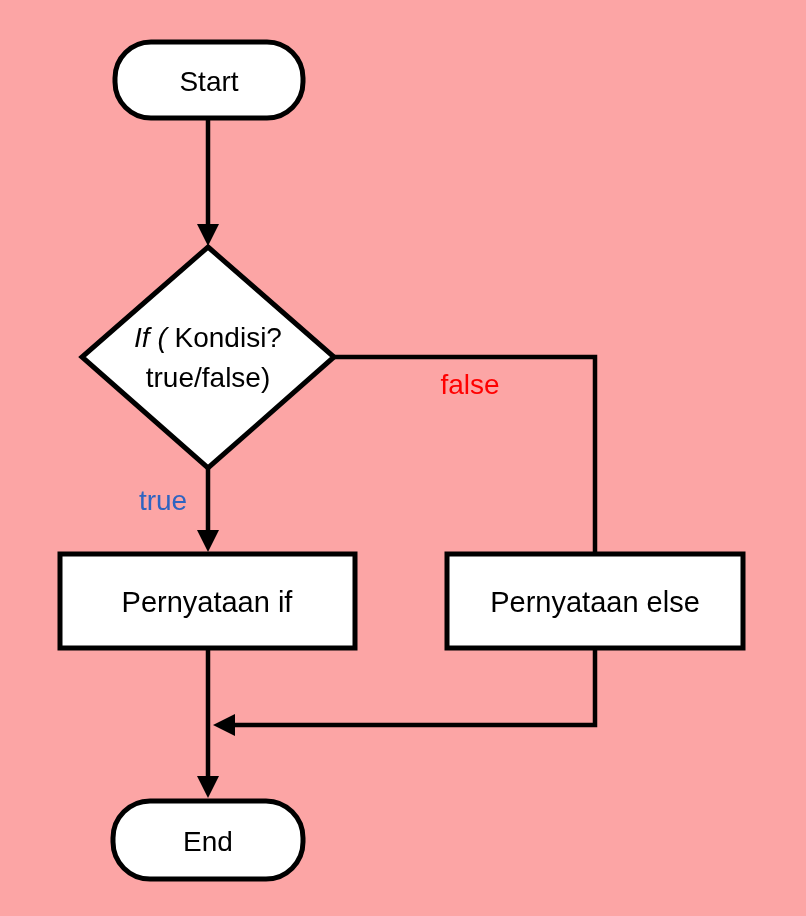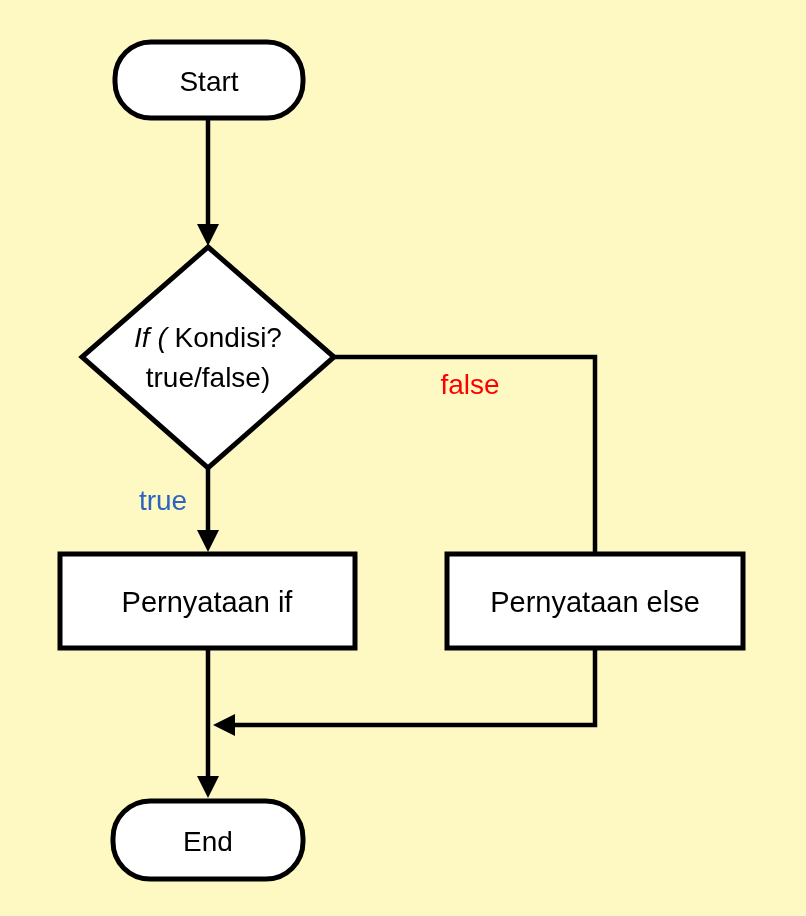--- a/index.html
+++ b/index.html
@@ -4,21 +4,21 @@
 <style>
   html, body {
     margin: 0;
     padding: 0;
     background: #ffffff;
   }
   .canvas {
     position: relative;
     width: 806px;
     height: 916px;
-    background: #fef9c3;
+    background: #fca5a5;
     font-family: "Liberation Sans", sans-serif;
     text-align: right;
   }
   svg text {
     font-family: "Liberation Sans", sans-serif;
     text-anchor: middle;
     dominant-baseline: central;
   }
   .node-label      { font-size: 28px; }
   .process-label   { font-size: 29px; }

